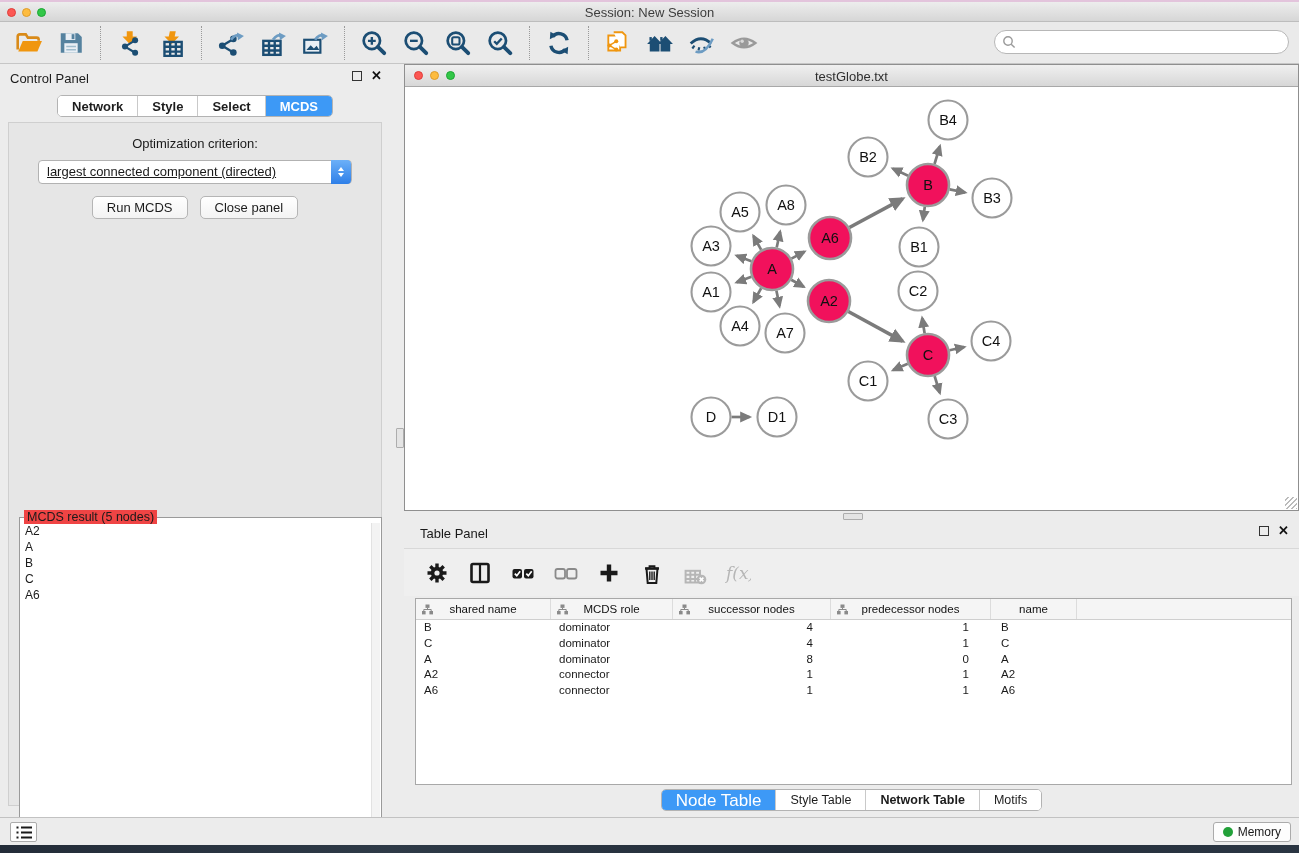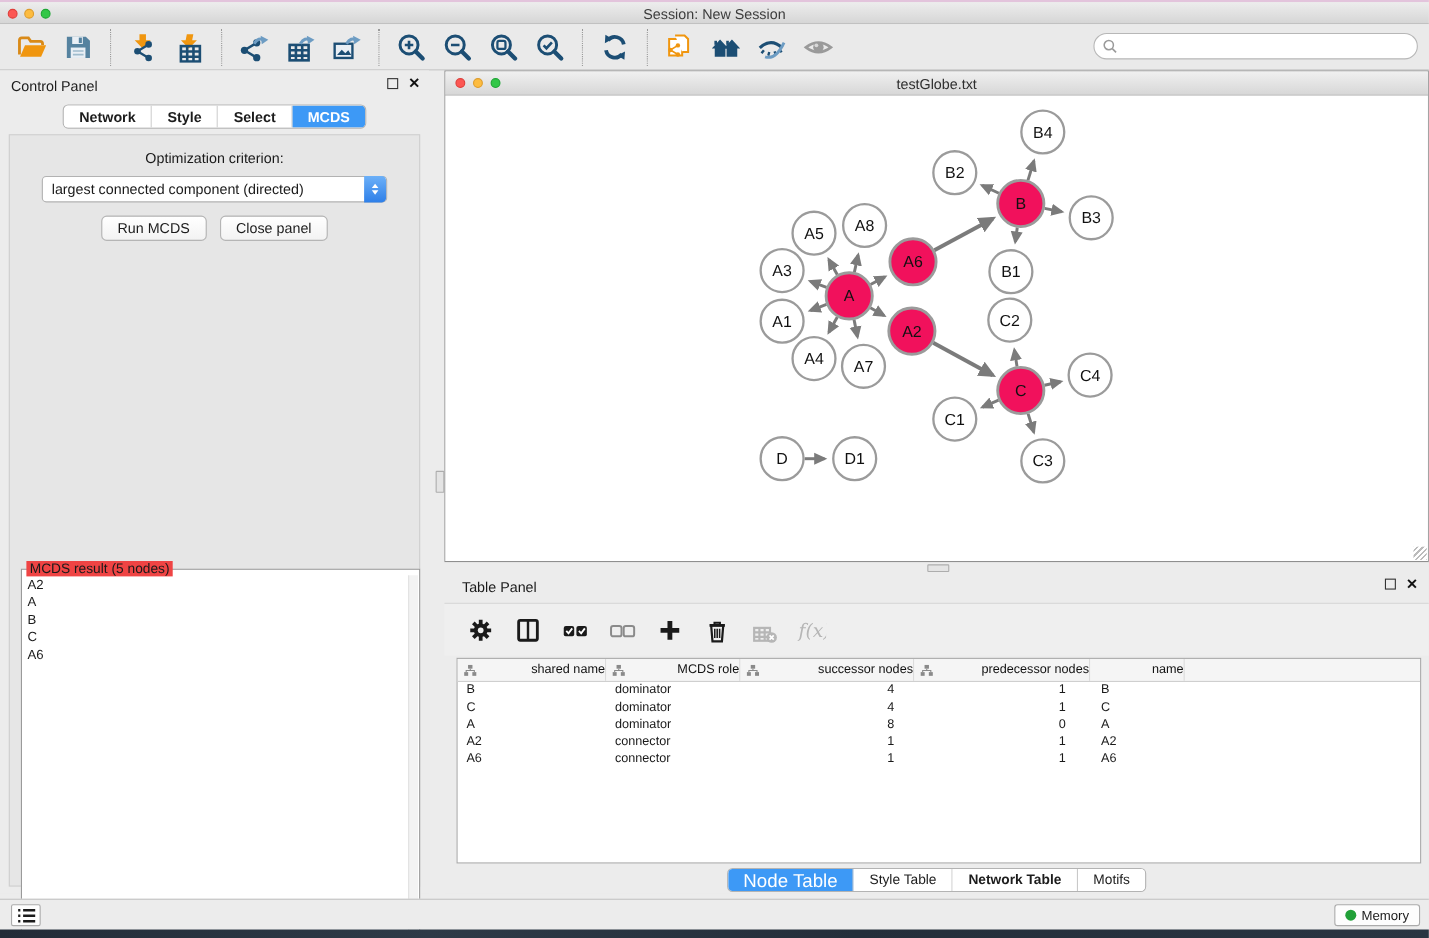--- a/index.html
+++ b/index.html
@@ -42,21 +42,21 @@
   .cp-tabs { position:absolute; left:0; right:0; top:31px; display:flex; justify-content:center; }
   .seg { display:flex; border:1px solid #b3b3b3; border-radius:5px; overflow:hidden; background:#fff; height:22px; }
   .seg-btn { padding:3px 14px; font-size:13px; background:#fff; border:none; border-right:1px solid #c9c9c9;
     color:#1c1c1c; font-weight:bold; line-height:15px; cursor:default; font-family:"Liberation Sans",sans-serif;}
   .seg-btn:last-child { border-right:none; }
   .seg-btn.sel { background:#3d99f6; color:#fff; }
   .cp-content { position:absolute; left:8px; top:58px; width:374px; height:684px;
     background:#e6e6e6; border:1px solid #cfcfcf; }
   .opt-label { text-align:center; margin-top:13px; font-size:13px; }
   .dropdown { position:relative; margin:9px auto 0; width:314px; height:24px; background:#fff;
-    border:1px solid #b2b2b2; border-radius:4px; font-size:13px; line-height:22px; padding-left:8px; }
+    border:1px solid #b2b2b2; border-radius:4px; font-size:13px; line-height:22px; padding-left:8px;text-decoration:underline; }
   .dd-stepper { position:absolute; right:0; top:-1px; width:20px; height:24px; border-radius:0 4px 4px 0;
     background:linear-gradient(#6cb0f8,#2e7fe8); display:flex; flex-direction:column;
     align-items:center; justify-content:center; gap:2px; }
   .dd-up { width:0; height:0; border-left:3.5px solid transparent; border-right:3.5px solid transparent;
     border-bottom:4.5px solid #fff; }
   .dd-down { width:0; height:0; border-left:3.5px solid transparent; border-right:3.5px solid transparent;
     border-top:4.5px solid #fff; }
   .cp-buttons { display:flex; justify-content:center; gap:12px; margin-top:12px; }
   .mac-btn { background:linear-gradient(#ffffff,#f3f3f3); border:1px solid #b5b5b5; border-radius:5px;
     font-size:13px; padding:3px 14px; height:23px; color:#1c1c1c; cursor:default;
@@ -91,21 +91,21 @@
   .tp-title { position:absolute; left:16px; top:6px; font-size:13px; }
   .tp-winbtns { position:absolute; right:10px; top:6px; display:flex; gap:9px; align-items:center; }
   .tp-toolbar { position:absolute; left:0; right:0; top:28px; height:48px; background:#efefef;
     border-top:1px solid #d8d8d8; display:flex; align-items:center; gap:9px; padding-left:16px; }
   .tp-btn { width:34px; height:34px; border:none; background:transparent; display:flex;
     align-items:center; justify-content:center; cursor:default; }
   .data-table { position:absolute; left:11px; top:78px; width:877px; height:187px;
     background:#fff; border:1px solid #a8a8a8; overflow:hidden; }
   .dt-header { display:flex; height:21px; background:#f5f5f5; border-bottom:1px solid #cfcfcf; }
   .dt-hcell { position:relative; border-right:1px solid #dcdcdc; font-size:11.5px; color:#111;
-    display:flex; align-items:center; justify-content:flex-end; }
+    display:flex; align-items:center; justify-content:center; }
   .dt-hcell .sort-ic { position:absolute; left:5px; top:4px; }
   .dt-row { display:flex; height:15.8px; }
   .dt-cell { font-size:11.5px; line-height:15.8px; white-space:nowrap; overflow:hidden; }
   .tp-tabs { position:absolute; left:0; right:0; top:269px; display:flex; justify-content:center; }
 
   
   .statusbar { position:absolute; left:0; top:817px; width:100%; height:28px; background:#ececec;
     border-top:1px solid #c2c2c2; }
   .list-btn { position:absolute; left:10px; top:4px; width:27px; height:20px; background:#fdfdfd;
     border:1px solid #ababab; border-radius:2px; display:flex; align-items:center; justify-content:center; }

